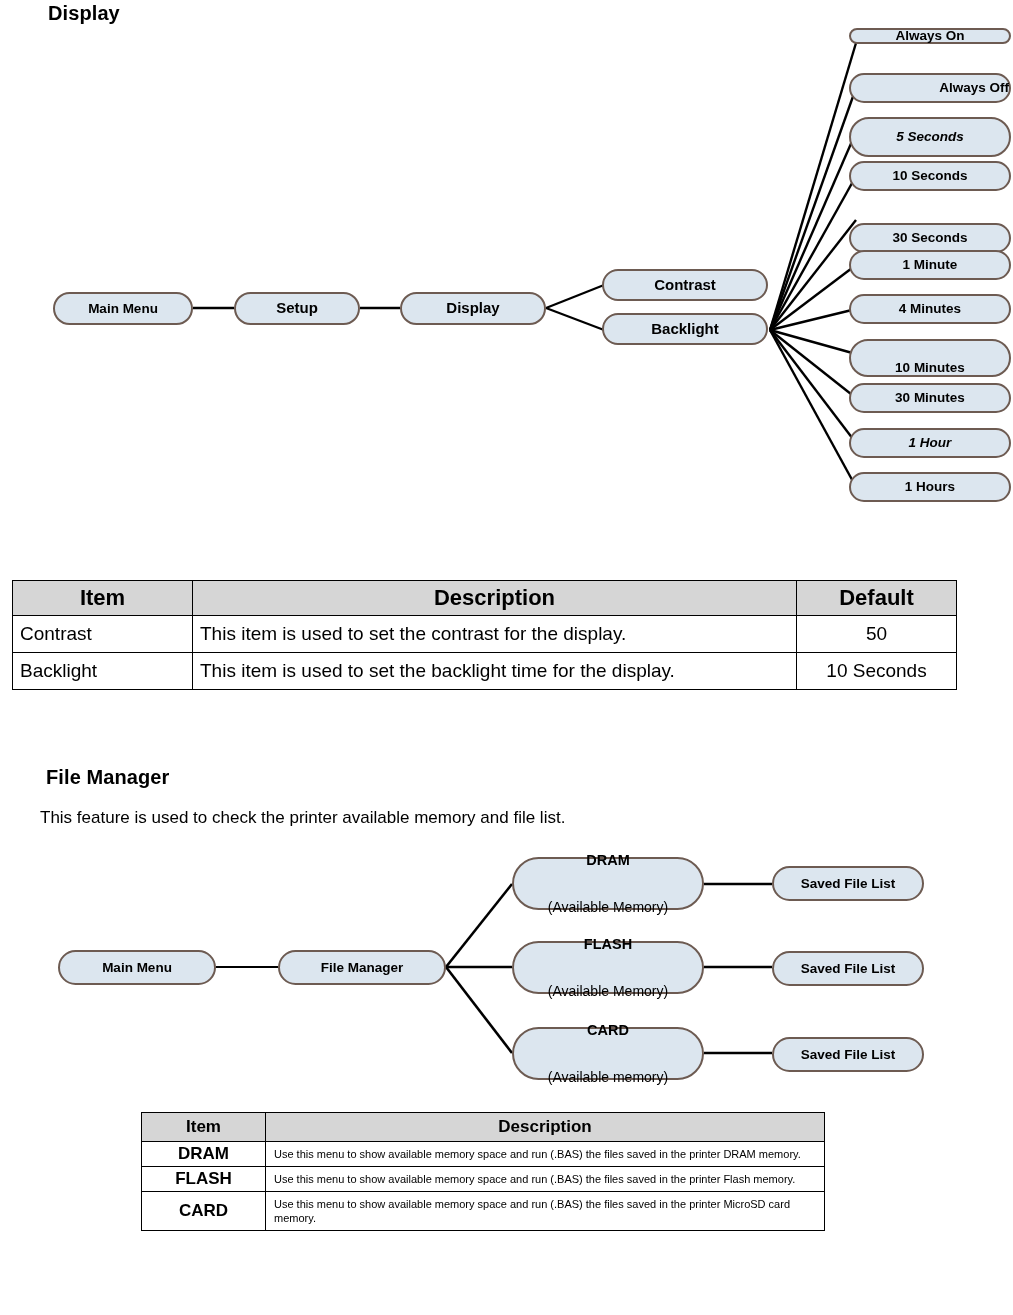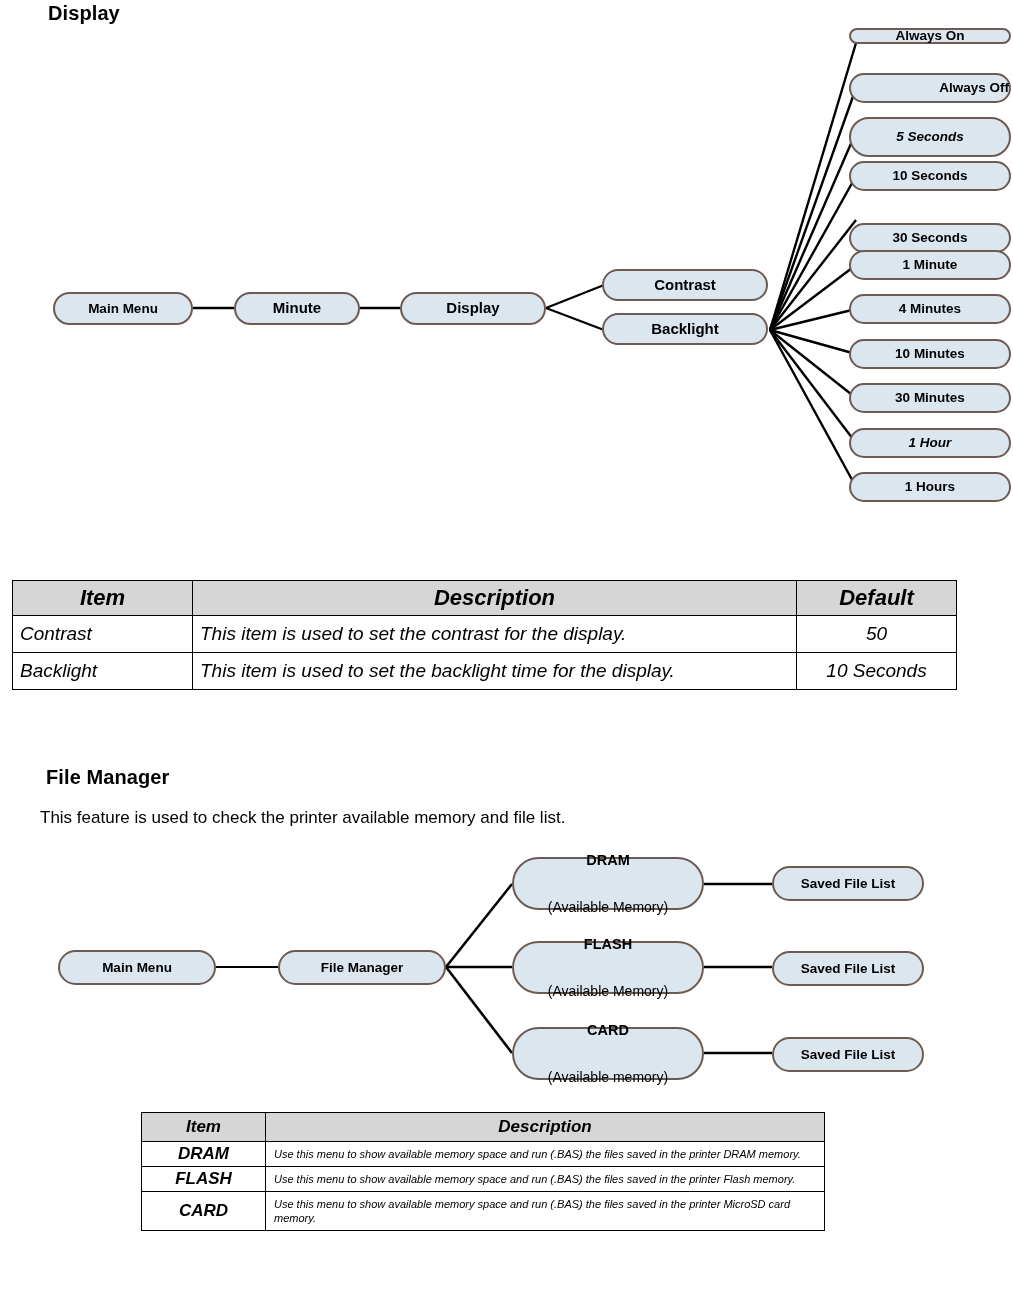--- a/index.html
+++ b/index.html
@@ -46,21 +46,20 @@
   
   table.doc{
     border-collapse:collapse;
     table-layout:fixed;
     background:#fff;
   }
   table.doc th,table.doc td{
     border:1.6px solid #000;
     padding:2px 6px;
     vertical-align:middle;
-    font-style:italic;
   }
   table.doc thead th{
     background:#d6d6d6;
     font-weight:bold;
     text-align:center;
   }
 
   
   #table-display{width:944px;}
   #table-display thead th{font-size:22px;padding:4px 6px;}
@@ -102,21 +101,21 @@
   <line x1="770" y1="330" x2="856" y2="354" stroke-width="2.4"></line>
   <line x1="770" y1="330" x2="856" y2="398" stroke-width="2.4"></line>
   <line x1="770" y1="330" x2="856" y2="443" stroke-width="2.4"></line>
   <line x1="770" y1="330" x2="856" y2="487" stroke-width="2.4"></line>
 </svg>
 
 <div class="node node-sm abs" style="left:53px;top:292px;width:140px;height:33px;">
   <span>Main Menu</span>
 </div>
 <div class="node node-md abs" style="left:234px;top:292px;width:126px;height:33px;">
-  <span>Minute</span>
+  <span>Setup</span>
 </div>
 <div class="node node-md abs" style="left:400px;top:292px;width:146px;height:33px;">
   <span>Display</span>
 </div>
 
 <div class="node node-md abs" style="left:602px;top:269px;width:166px;height:32px;">
   <span>Contrast</span>
 </div>
 <div class="node node-md abs" style="left:602px;top:313px;width:166px;height:32px;">
   <span>Backlight</span>
@@ -136,21 +135,21 @@
 </div>
 <div class="node node-sm abs" style="left:849px;top:205px;width:162px;height:30px;margin-top:18px;">
   <span>30 Seconds</span>
 </div>
 <div class="node node-sm abs" style="left:849px;top:250px;width:162px;height:30px;">
   <span>1 Minute</span>
 </div>
 <div class="node node-sm abs" style="left:849px;top:294px;width:162px;height:30px;">
   <span>4 Minutes</span>
 </div>
-<div class="node node-sm abs" style="left:849px;top:339px;width:162px;height:30px;">
+<div class="node node-sm abs" style="left:849px;top:339px;width:162px;height:38px;align-items:flex-end;">
   <span>10 Minutes</span>
 </div>
 <div class="node node-sm abs" style="left:849px;top:383px;width:162px;height:30px;">
   <span>30 Minutes</span>
 </div>
 <div class="node node-sm abs" style="left:849px;top:428px;width:162px;height:30px;font-style:italic;">
   <span>1 Hour</span>
 </div>
 <div class="node node-sm abs" style="left:849px;top:472px;width:162px;height:30px;">
   <span>1 Hours</span>

